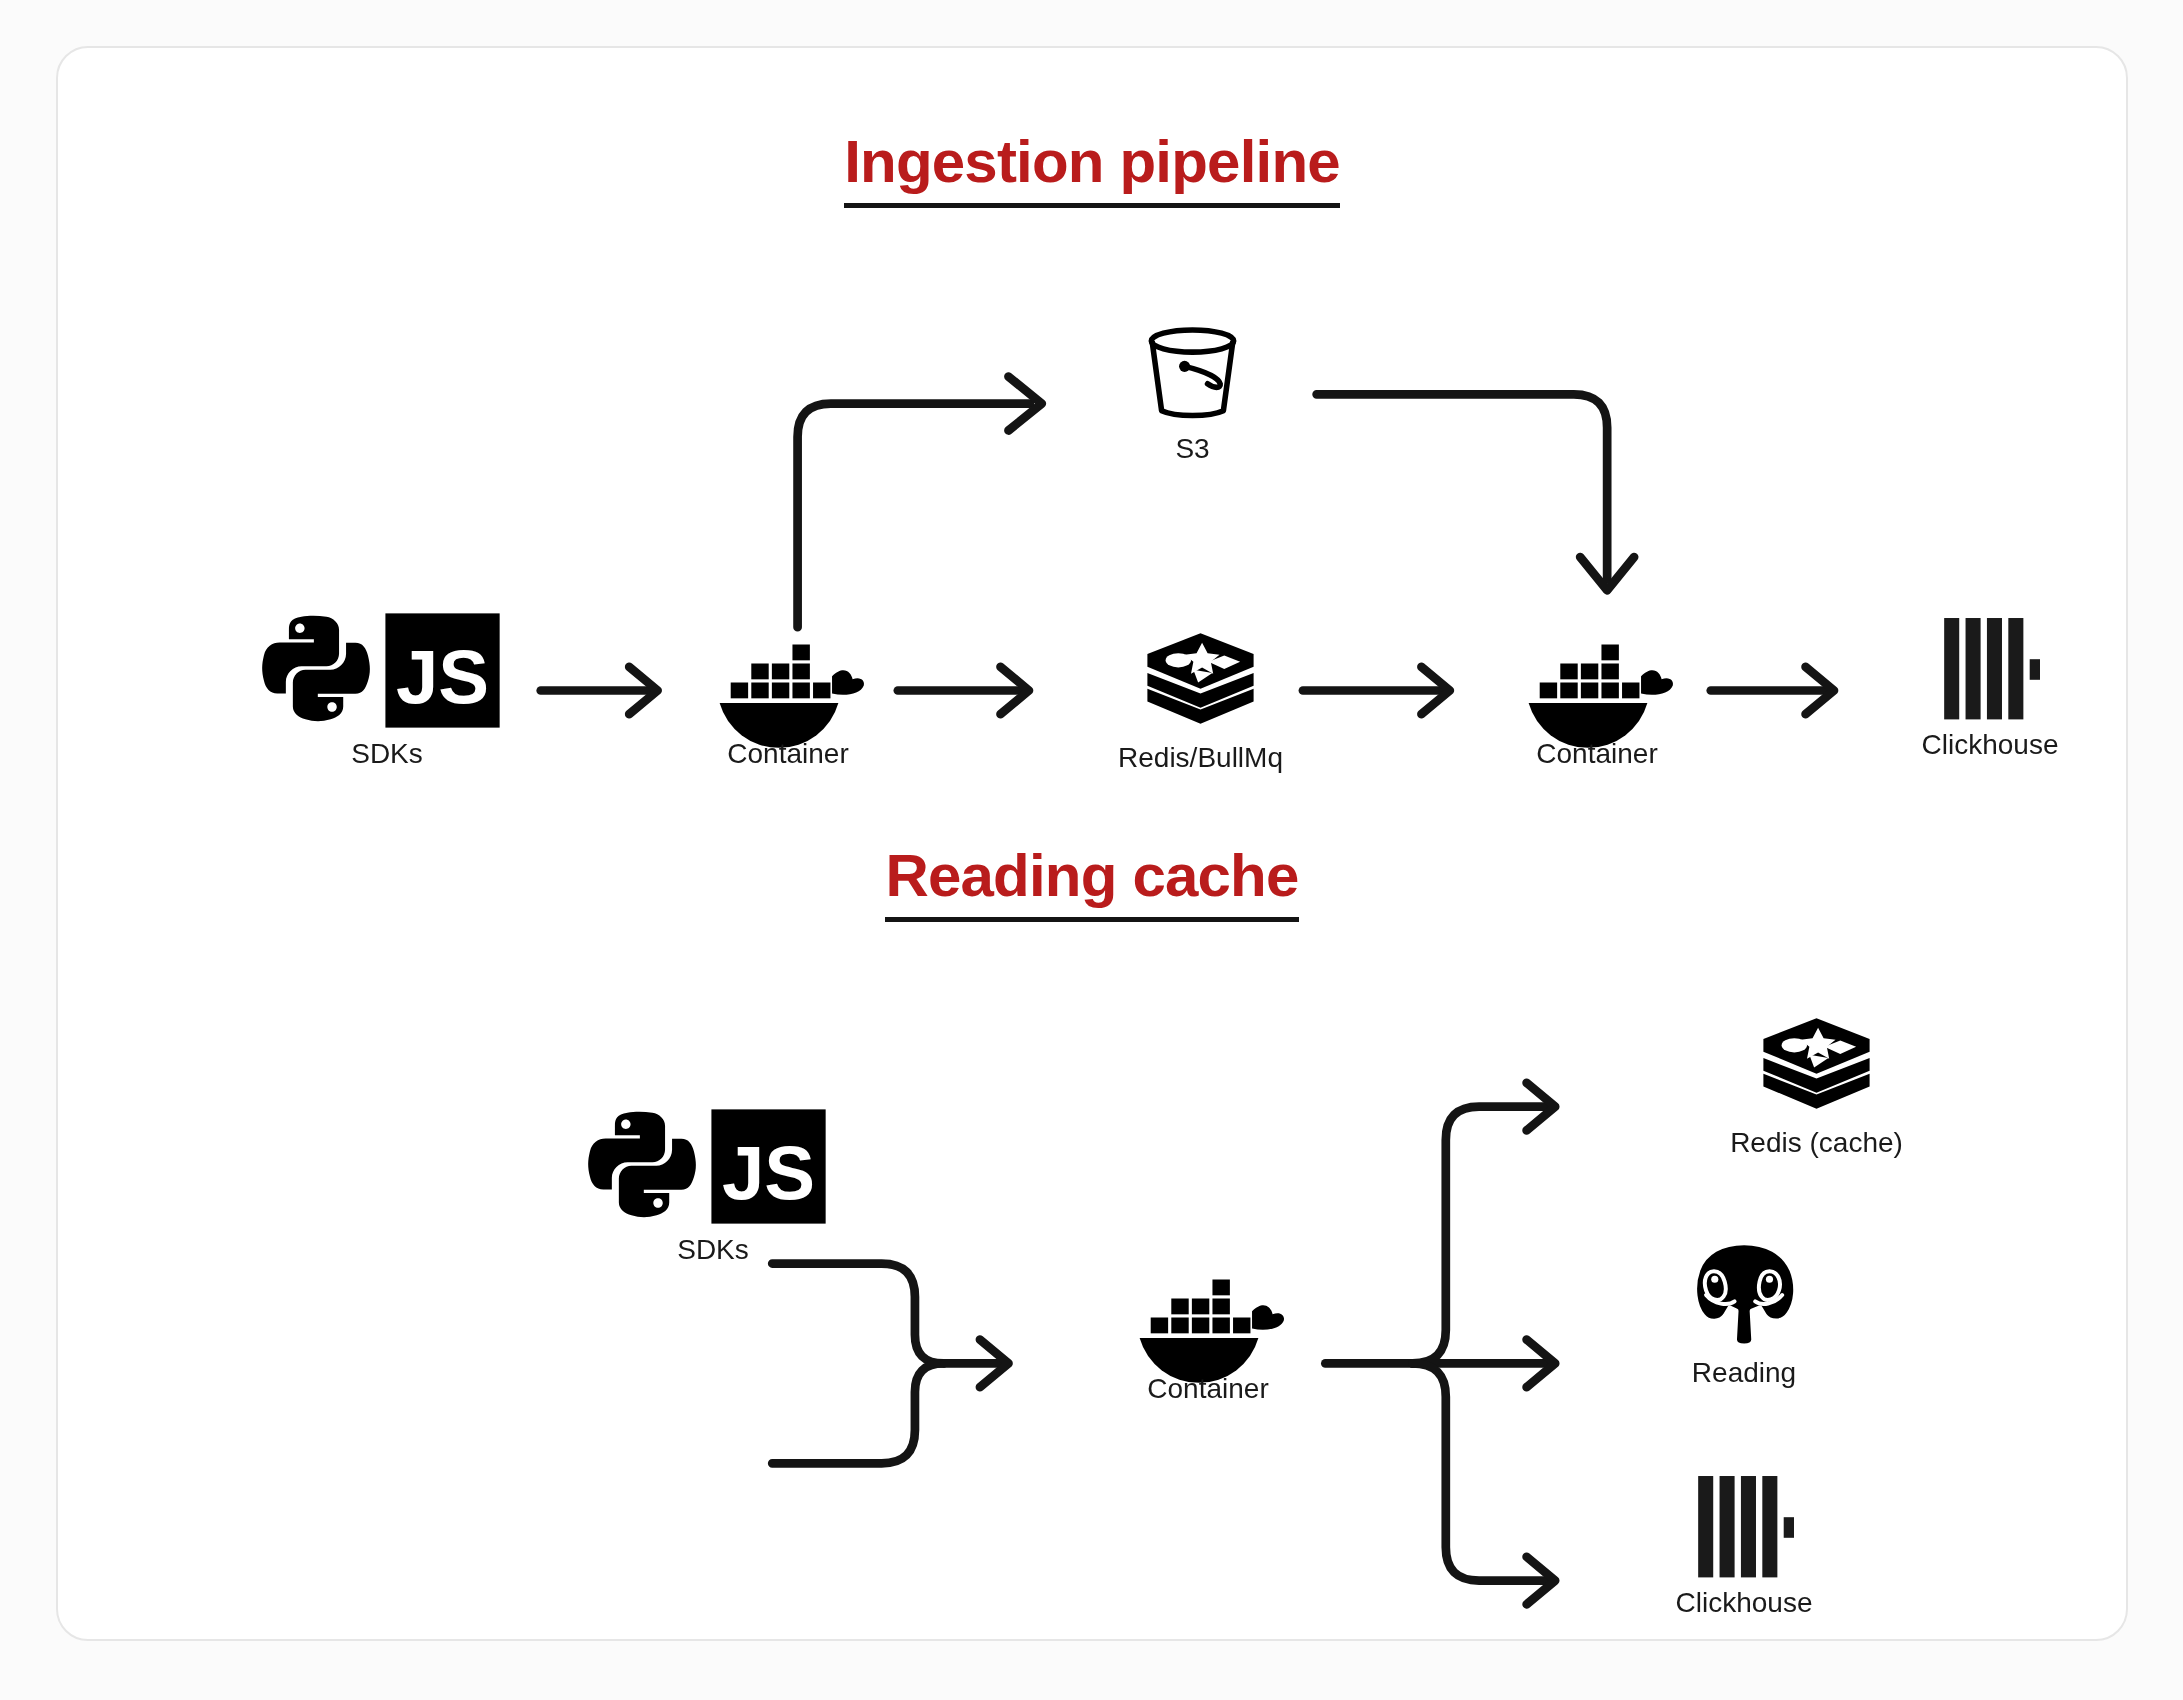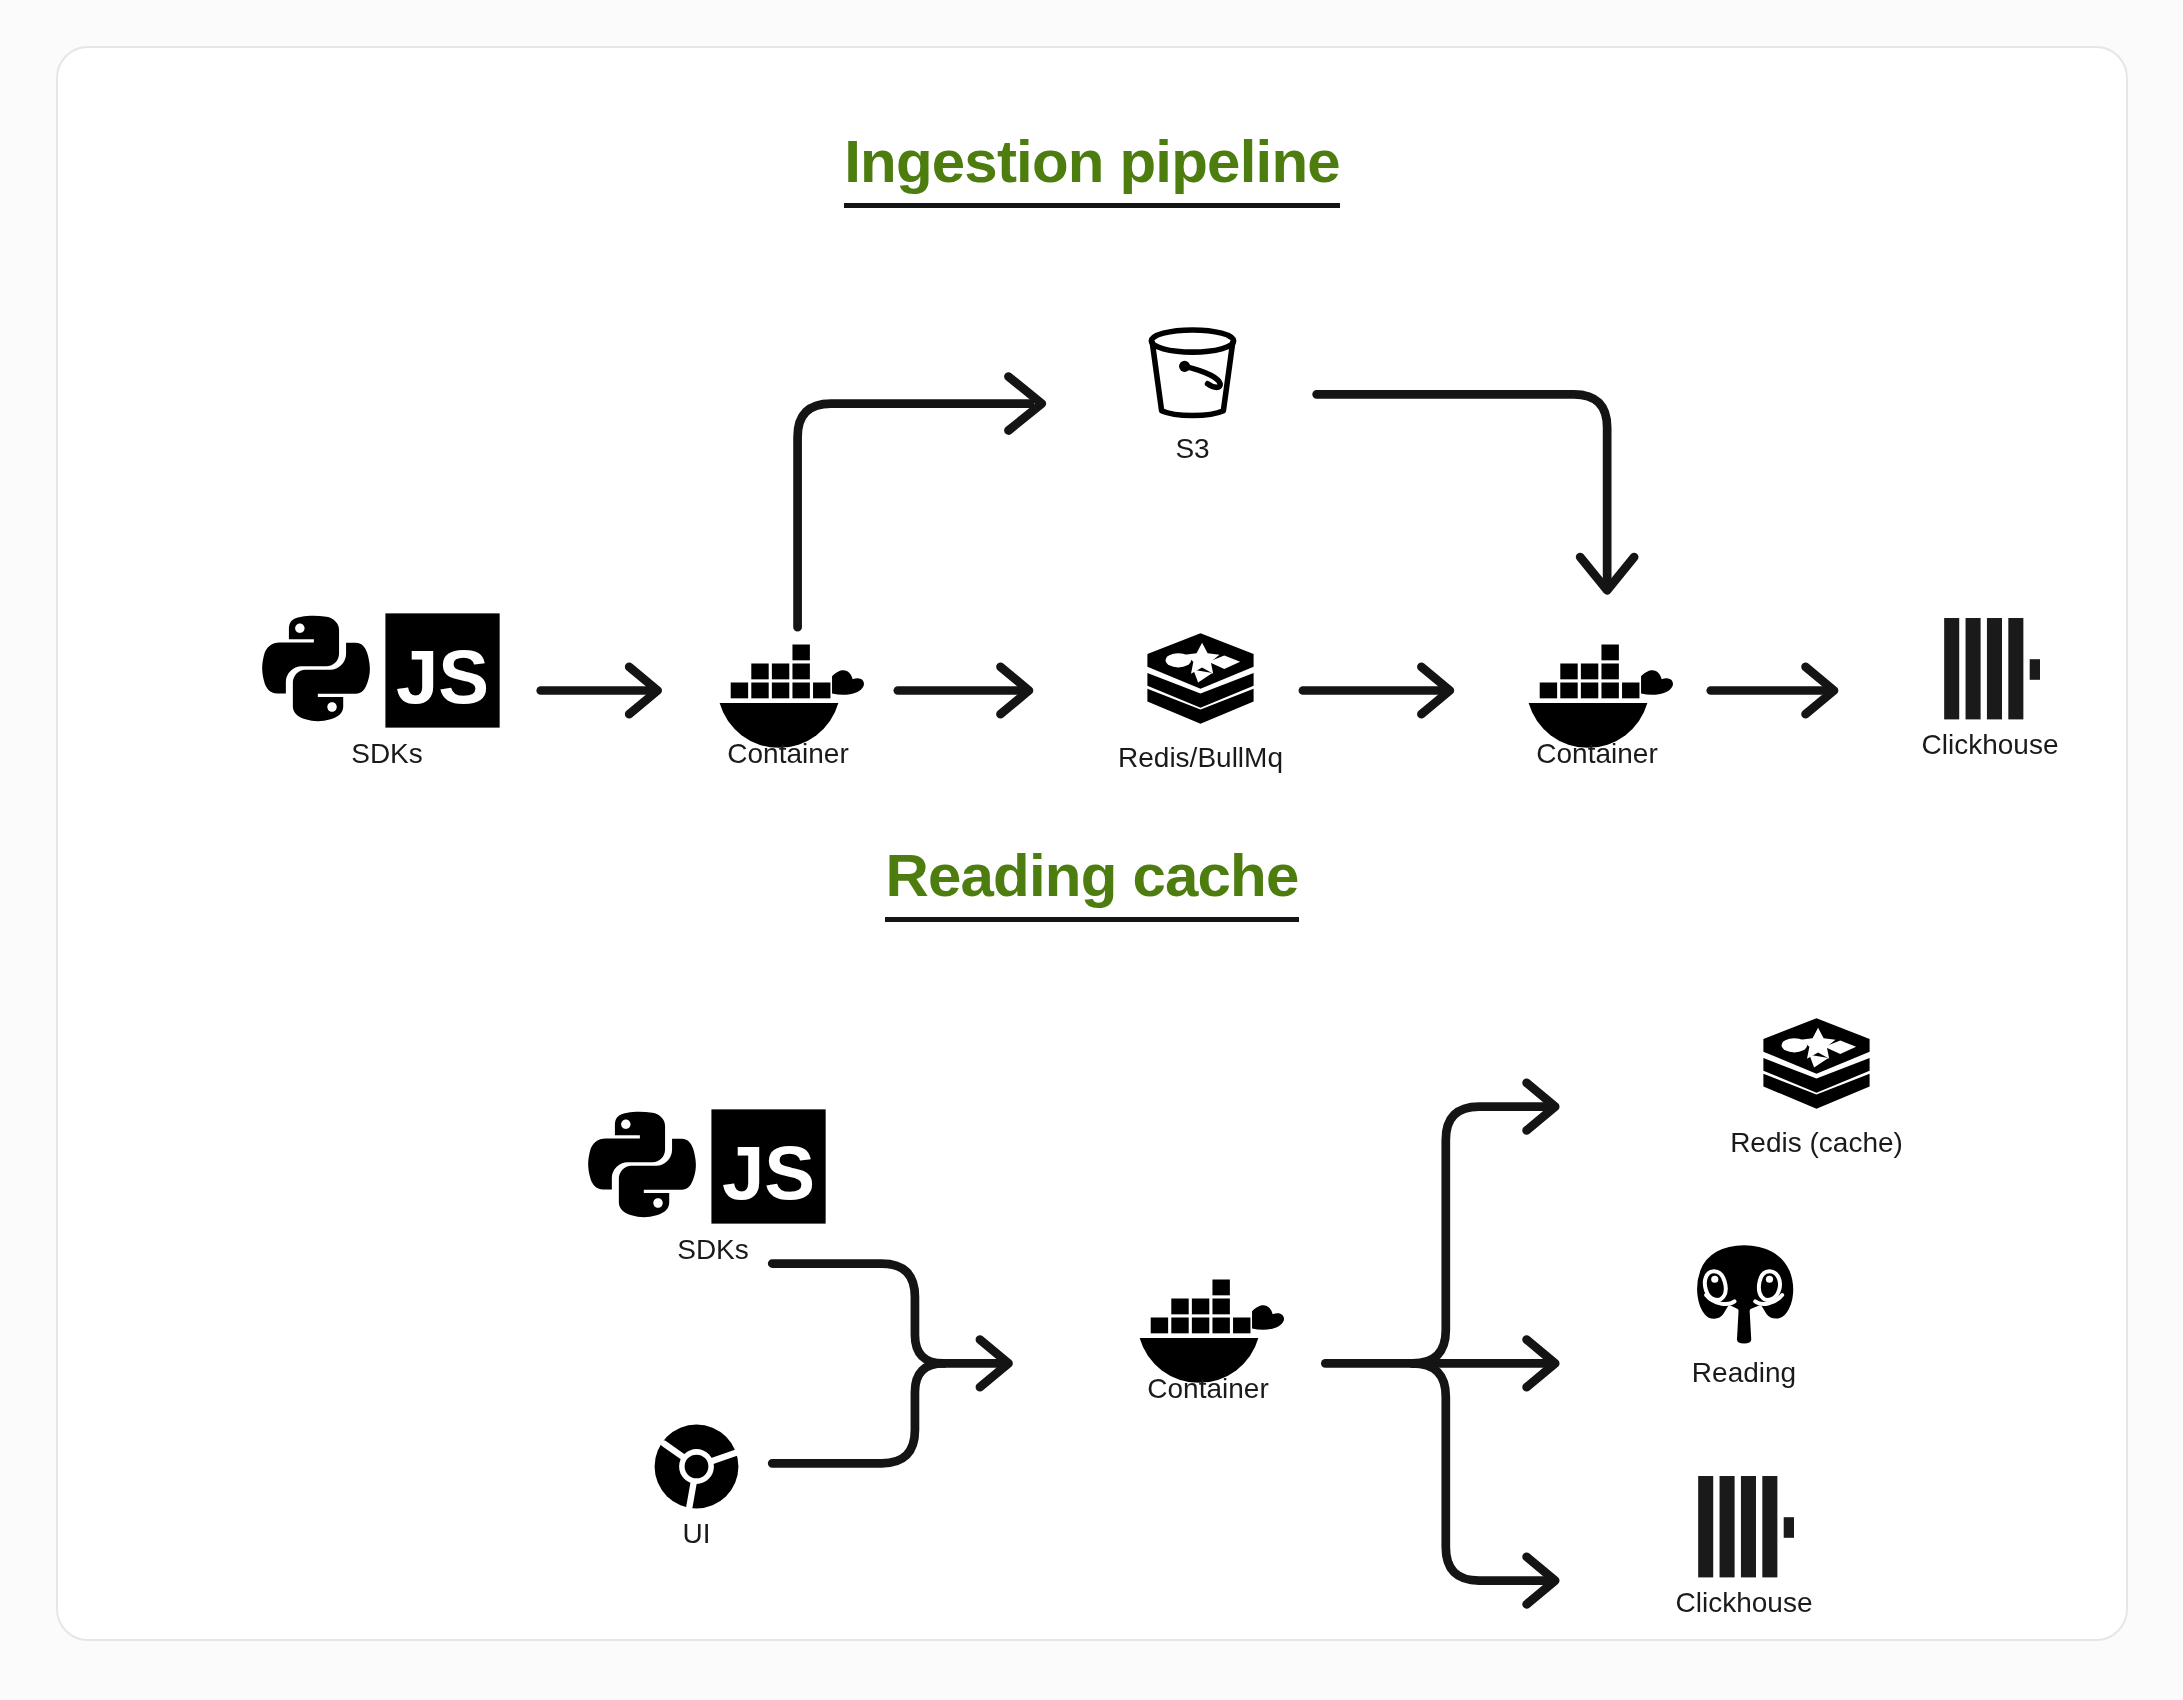--- a/index.html
+++ b/index.html
@@ -25,21 +25,21 @@
     border: 2.4px solid #e6e6e6;
     border-radius: 32px;
     box-sizing: border-box;
   }
   .section-title {
     position: absolute;
     width: 100%;
     text-align: center;
     font-weight: bold;
     font-size: 60px;
-    color: #4d7c0f;
+    color: #b91c1c;
     letter-spacing: -0.8px;
     white-space: nowrap;
   }
   .section-title span {
     border-bottom: 5.6px solid #141414;
     padding-bottom: 8px;
   }
   .node {
     position: absolute;
     display: flex;
@@ -231,35 +231,20 @@
             <path fill="#000" d="M47.2 0c-3.9 0-7.6.3-10.9.9-9.6 1.7-11.4 5.3-11.4 11.9v8.7h22.8v2.9H16.4c-6.7 0-12.5 4-14.3 11.6-2.1 8.7-2.2 14.2 0 23.3 1.6 6.8 5.5 11.6 12.2 11.6h7.8v-10.4c0-7.6 6.6-14.3 14.4-14.3h22.7c6.4 0 11.5-5.3 11.5-11.7V12.8c0-6.2-5.3-10.9-11.5-11.9C55.2.3 51.1 0 47.2 0zM34.9 7c2.4 0 4.3 2 4.3 4.4 0 2.4-1.9 4.3-4.3 4.3-2.4 0-4.3-1.9-4.3-4.3 0-2.4 1.9-4.4 4.3-4.4z"></path>
             <path fill="#000" d="M77.1 24.5v10.1c0 8-6.8 14.7-14.4 14.7H40c-6.3 0-11.5 5.4-11.5 11.7v21.9c0 6.2 5.4 9.9 11.5 11.7 7.3 2.1 14.3 2.5 23 0 5.8-1.7 11.5-5.1 11.5-11.7v-8.8H51.3v-2.9h34.3c6.7 0 9.2-4.6 11.5-11.6 2.4-7.2 2.3-14.1 0-23.3-1.7-6.6-4.8-11.6-11.5-11.6h-8.5zM64.3 79c2.4 0 4.3 1.9 4.3 4.3 0 2.4-1.9 4.4-4.3 4.4-2.4 0-4.3-2-4.3-4.4 0-2.4 1.9-4.3 4.3-4.3z"></path>
           </g>
           <rect x="158" y="3" width="144" height="144" fill="#000"></rect>
           <text x="230" y="116" font-family="'Liberation Sans', sans-serif" font-size="96" font-weight="bold" fill="#ffffff" text-anchor="middle">JS</text>
         </svg>
       </span>
       <span class="node-label">SDKs</span>
     </div>
 
-    <div class="node" style="left:567px; top:1375px; width:143px;">
-      <span class="icon-wrap">
-        <svg width="87" height="87" viewBox="0 0 110 110">
-          <circle cx="55" cy="55" r="53" fill="#000"></circle>
-          <g stroke="#ffffff" stroke-width="8" fill="none" stroke-linecap="round">
-            <path d="M55 55 L14 26"></path>
-            <path d="M55 55 L104 38"></path>
-            <path d="M55 55 L46 106"></path>
-          </g>
-          <circle cx="55" cy="55" r="22" fill="#ffffff"></circle>
-          <circle cx="55" cy="55" r="15" fill="#000"></circle>
-        </svg>
-      </span>
-      <span class="node-label">UI</span>
-    </div>
 
     <div class="node" style="left:1047px; top:1222px; width:206px;">
       <span class="icon-wrap">
         <svg width="151" height="95" viewBox="0 0 190 120">
           <g fill="#000">
             <rect x="22" y="60" width="22" height="20"></rect>
               <rect x="48" y="60" width="22" height="20"></rect>
             <rect x="74" y="60" width="22" height="20"></rect>
               <rect x="100" y="60" width="22" height="20"></rect>
             <rect x="126" y="60" width="22" height="20"></rect>

